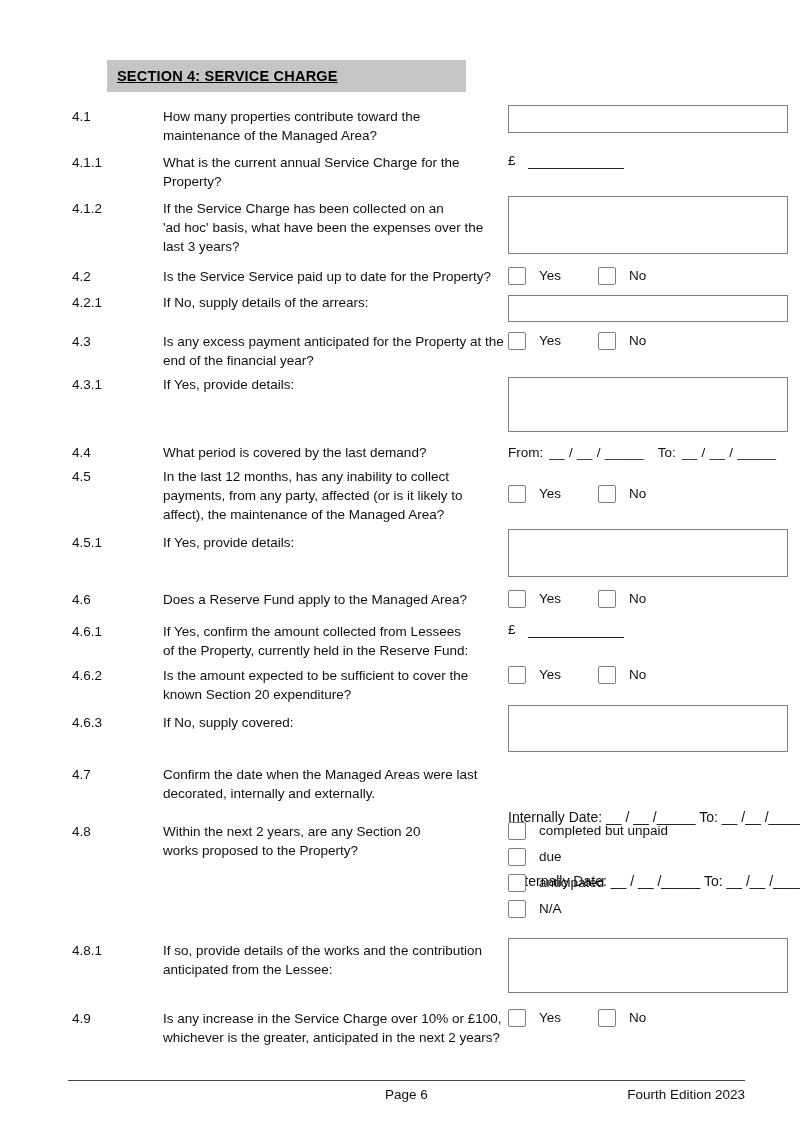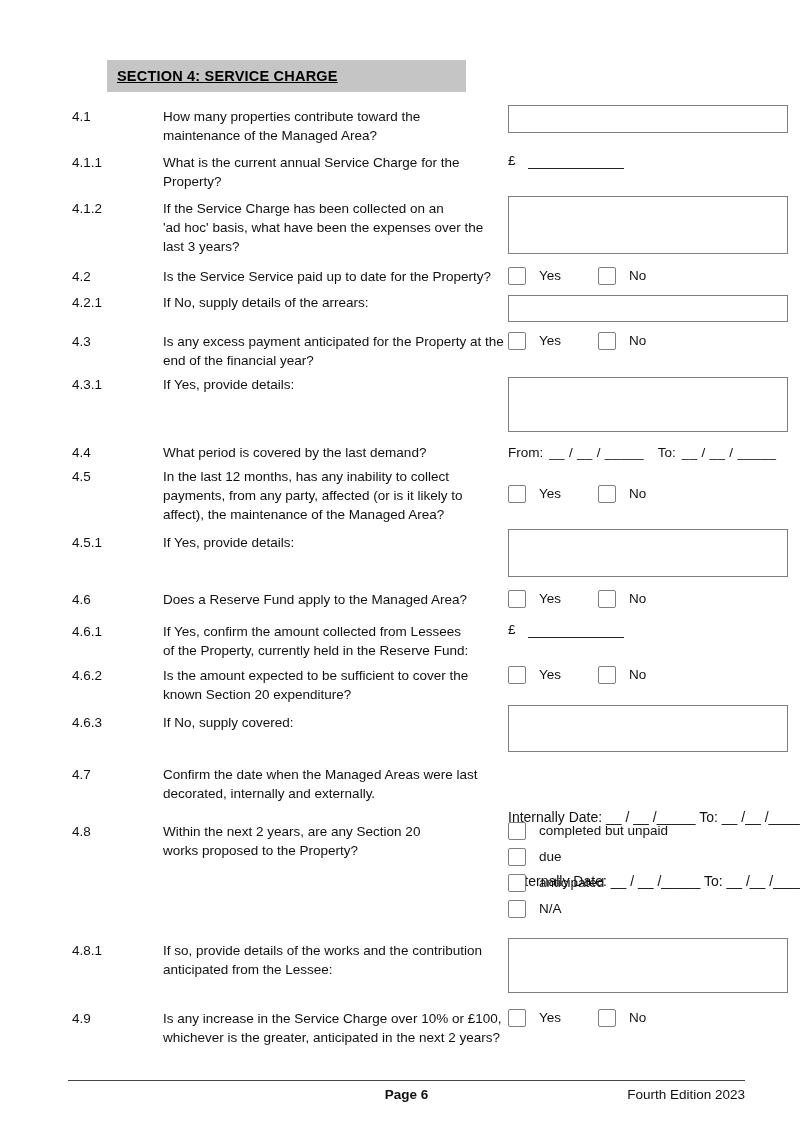--- a/index.html
+++ b/index.html
@@ -52,21 +52,20 @@
   .dateline .tolbl{margin-left:14px;}
   .d47line{white-space:nowrap;line-height:24px;font-size:14px;margin-top:40px;}
   .optstack .opt{display:flex;align-items:center;margin-bottom:8px;}
   .footer-line{
     position:absolute;left:68px;top:1080px;width:677px;
     border-top:1px solid #444;height:0;
   }
   .footer-page{
     position:absolute;left:68px;top:1087px;width:677px;
     text-align:center;
-    font-weight:bold;
   }
   .footer-edition{
     position:absolute;left:68px;top:1087px;width:677px;
     text-align:right;
   }
 </style>
 </head>
 <body>
 
 <div class="page">

